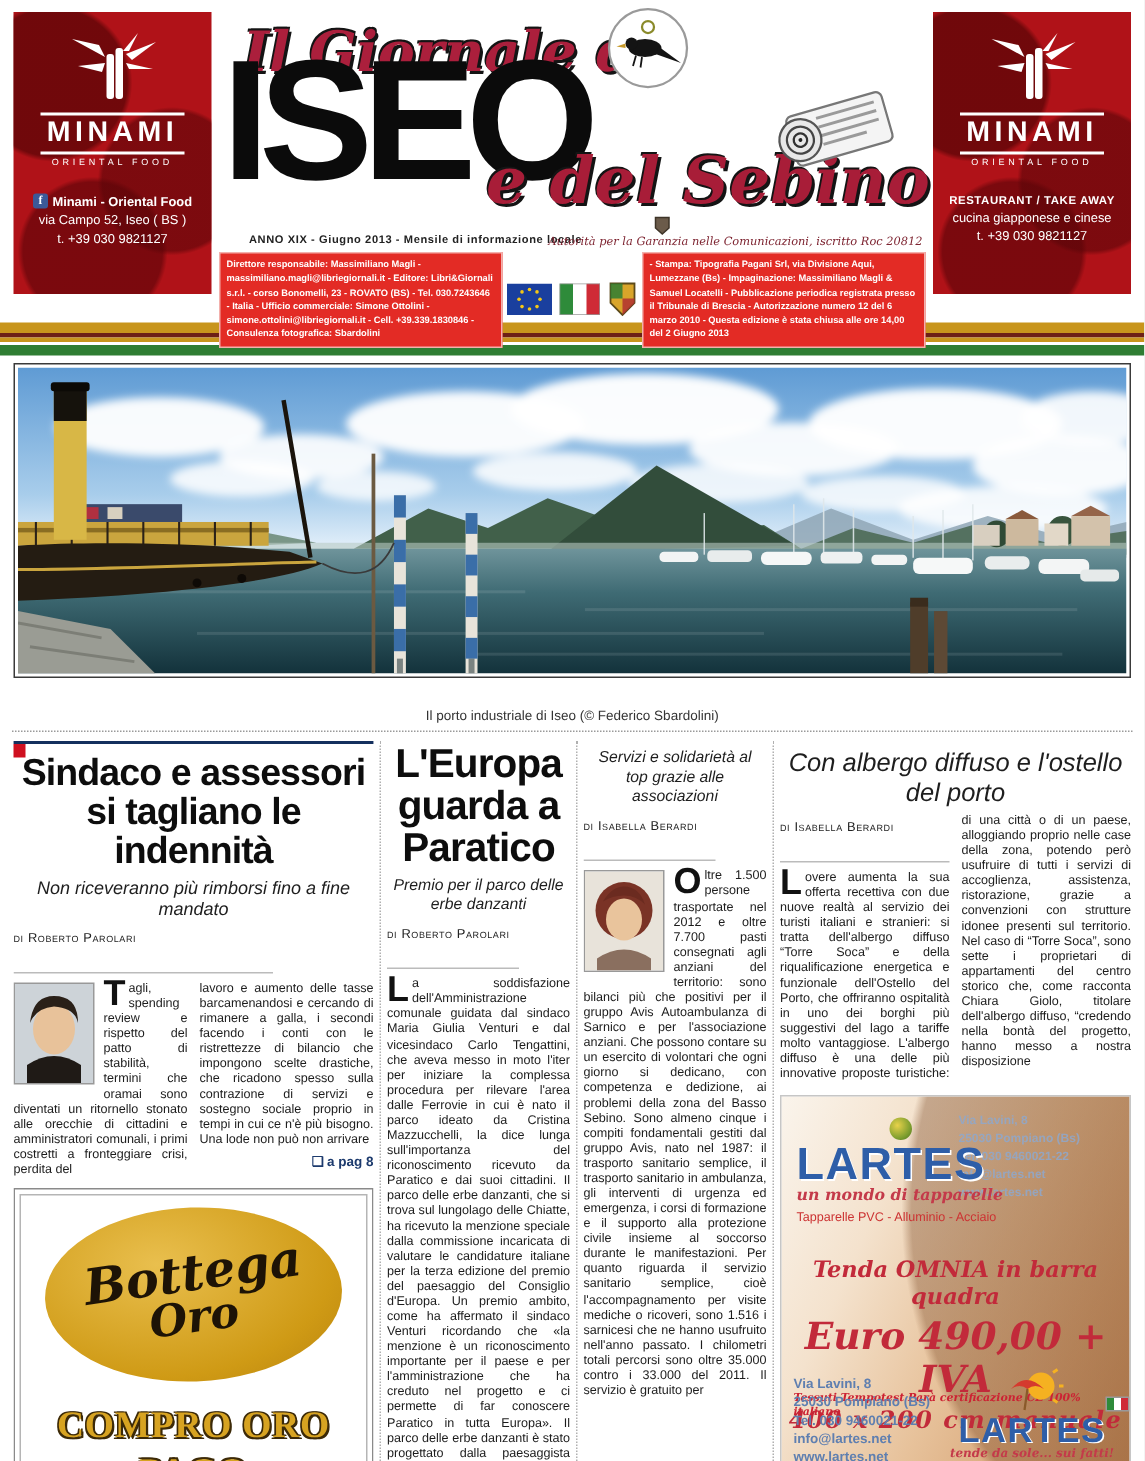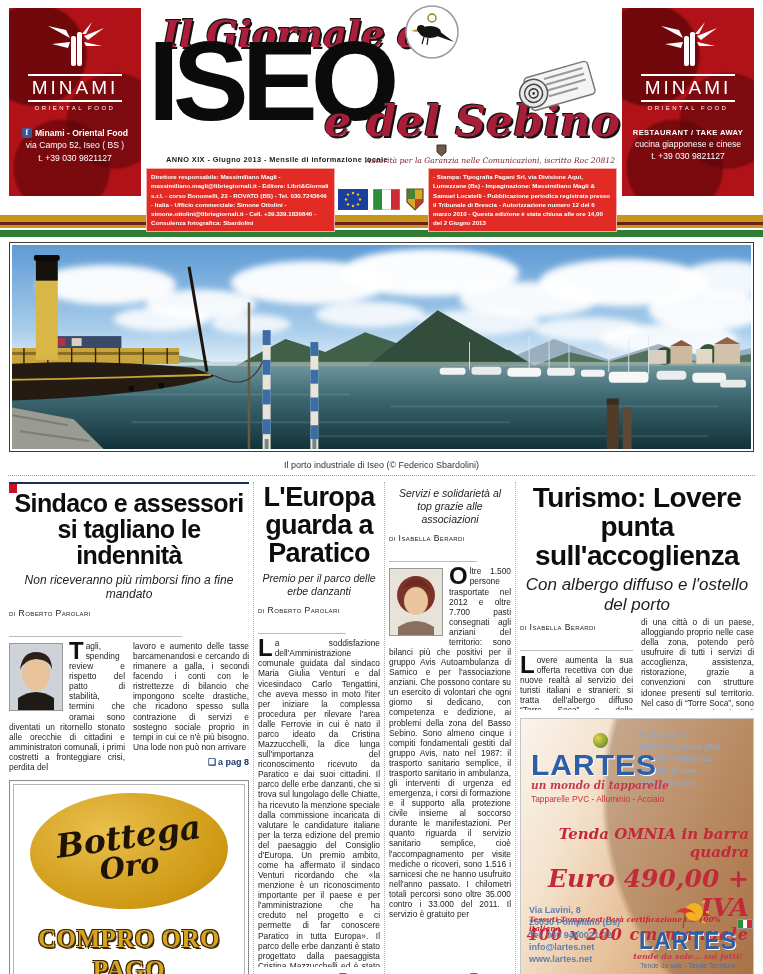--- a/index.html
+++ b/index.html
@@ -8,21 +8,21 @@
 
   
   .mast-row{display:flex;gap:5px;padding:8px 9px 0;height:212px;box-sizing:border-box;}
   .minami{width:132px;height:188px;color:#fff;text-align:center;box-sizing:border-box;
     background:
       radial-gradient(circle at 20% 25%, rgba(60,0,0,.55) 0 28%, transparent 30%),
       radial-gradient(circle at 80% 60%, rgba(90,5,8,.6) 0 30%, transparent 32%),
       radial-gradient(circle at 40% 85%, rgba(70,0,4,.5) 0 26%, transparent 28%),
       #b01218;}
   .minami .bamboo{margin-top:14px;height:46px;}
-  .minami .brand{display:inline-block;font-size:19px;font-weight:normal;letter-spacing:3px;
+  .minami .brand{display:inline-block;font-size:19px;font-weight:bold;letter-spacing:3px;
       border-top:2px solid #fff;border-bottom:2px solid #fff;padding:1px 4px;margin-top:2px;}
   .minami .sub{font-size:6px;letter-spacing:2.5px;margin-top:3px;}
   .minami .foot{margin-top:16px;font-size:8.6px;line-height:1.45;}
   .minami .foot .svc{font-size:7.6px;font-weight:bold;letter-spacing:.4px;}
   .fbrow{display:flex;align-items:center;justify-content:center;gap:3px;font-weight:bold;}
   .fbicon{width:10px;height:10px;background:#3b5998;color:#fff;font-size:8px;font-weight:bold;
       border-radius:2px;line-height:10px;text-align:center;font-family:"Liberation Serif",serif;}
   .mast-center{flex:1;position:relative;}
   .t-prefix{position:absolute;left:16px;top:4px;font:italic bold 37px "DejaVu Serif",serif;
       color:#ab1f3c;text-shadow:2px 2px 0 #141414,-1px -1px 0 #141414,1px -1px 0 #141414;}
@@ -46,21 +46,21 @@
   .stripes div{width:100%;}
   .s-gold1{height:7px;background:#c8951c;}
   .s-maroon{height:3px;background:#6d2016;}
   .s-gold2{height:3px;background:#c8951c;}
   .s-white{height:2px;background:#fff;}
   .s-green{height:7px;background:#2f7d33;}
 
   
   .hero{margin:5px 9px 0;height:210px;border:1px solid #3a3a3a;box-sizing:border-box;background:#fff;padding:2px;}
   .hero svg{display:block;width:100%;height:100%;}
-  .caption{margin-top:8px;text-align:center;font-size:9px;color:#333;}
+  .caption{margin-top:20px;text-align:center;font-size:9px;color:#333;}
   .dotrule{margin:5px 8px 0;border-top:1px dotted #9a9a9a;}
 
   
   .cols{display:flex;margin:6px 9px 0;height:500px;overflow:hidden;}
   .vsep{border-left:1px dotted #b0b0b0;margin:0 4px;}
   .col{box-sizing:border-box;display:flex;flex-direction:column;overflow:hidden;}
   .c1{width:240px;} .c2{width:122px;} .c3{width:122px;} .c4{width:234px;}
 
   .secbar{position:relative;height:13px;background:#1c3a6d;border:1px solid #14305e;margin-bottom:5px;}
   .secbar .rsq{position:absolute;left:-2px;top:1px;width:9px;height:9px;background:#cf1020;}
@@ -106,21 +106,21 @@
         linear-gradient(115deg,#faf4ec 0%,#f4e2cd 28%,#e7c29b 55%,#d8a678 78%,#c68d5c 100%);}
   .l-topaddr{position:absolute;left:118px;top:10px;color:#8fa8cc;font-size:8px;line-height:1.5;
       font-weight:bold;opacity:.85;}
   .l-logo{position:absolute;left:10px;top:32px;}
   .l-globe{position:absolute;left:62px;top:-18px;width:15px;height:15px;border-radius:50%;
       background:radial-gradient(circle at 35% 35%,#e8d24a,#7a9c2e 65%,#4c6b1d);}
   .l-brand{color:#2e5ea8;font-size:30px;font-weight:800;letter-spacing:1px;line-height:28px;
       text-shadow:1px 1px 0 #fff;}
   .l-tag{color:#c43a4a;font:italic bold 10.5px "DejaVu Serif",serif;margin-top:0;}
   .l-prod{color:#cc3333;font-size:8.4px;margin-top:3px;}
-  .l-offer{position:absolute;left:4px;right:4px;top:106px;text-align:right;color:#c22a3a;
+  .l-offer{position:absolute;left:4px;right:4px;top:106px;text-align:center;color:#c22a3a;
       font-family:"DejaVu Serif",serif;font-style:italic;}
   .l-o1{font-size:15px;font-weight:bold;}
   .l-o2{font-size:25px;font-weight:bold;margin-top:3px;}
   .l-o3{font-size:16px;font-weight:bold;margin-top:3px;letter-spacing:1px;}
   .l-cert{position:absolute;left:8px;top:196px;font:italic bold 7.3px "DejaVu Serif",serif;color:#c23;
       display:flex;align-items:center;gap:3px;}
   .itflag-s{display:inline-block;width:15px;height:8px;
       background:linear-gradient(90deg,#2e8b3a 33%,#fff 33% 66%,#cf2b36 66%);border:1px solid #999;}
   .l-addr{position:absolute;left:8px;bottom:12px;color:#5f7fb0;font-size:9px;line-height:1.35;font-weight:bold;}
   .l-logo2{position:absolute;right:6px;bottom:8px;width:118px;text-align:center;}
@@ -459,21 +459,20 @@
       </div>
       <div class="jump">
         <span class="sqg">❏</span>
         <span>a pag 3</span>
       </div>
     </article>
 
     <div class="vsep"></div>
 
     <article class="col c4">
-      <h1 class="hl">Turismo: Lovere punta sull'accoglienza</h1>
       <div class="subhead">Con albergo diffuso e l'ostello del porto</div>
       <div class="twocol" style="flex:1;overflow:hidden;">
         <div class="tc">
           <div class="byline" style="width:100%;">di Isabella Berardi</div>
           <div class="body">
             <span class="dropcap">L</span><span>overe aumenta la sua offerta recettiva con due nuove realtà al servizio dei turisti italiani e stranieri: si tratta dell'albergo diffuso “Torre Soca” e della riqualificazione energetica e funzionale dell'Ostello del Porto, che offriranno ospitalità in uno dei borghi più suggestivi del lago a tariffe molto vantaggiose. L'albergo diffuso è una delle più innovative proposte turistiche: si tratta di offrire agli ospiti l'esperienza di vita in un centro storico</span>
           </div>
         </div>
         <div class="tc body">
           <span>di una città o di un paese, alloggiando proprio nelle case della zona, potendo però usufruire di tutti i servizi di accoglienza, assistenza, ristorazione, grazie a convenzioni con strutture idonee presenti sul territorio. Nel caso di “Torre Soca”, sono sette i proprietari di appartamenti del centro storico che, come racconta Chiara Giolo, titolare dell'albergo diffuso, “credendo nella bontà del progetto, hanno messo a nostra disposizione</span>

